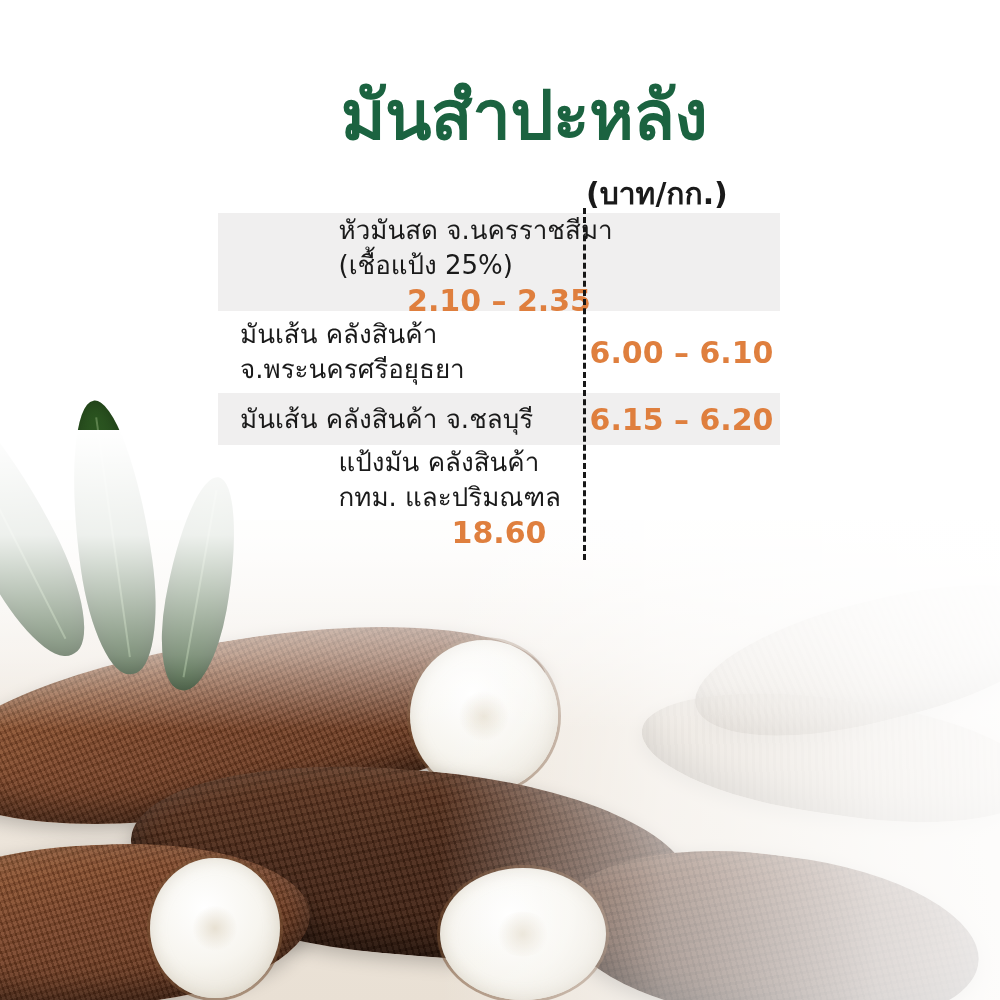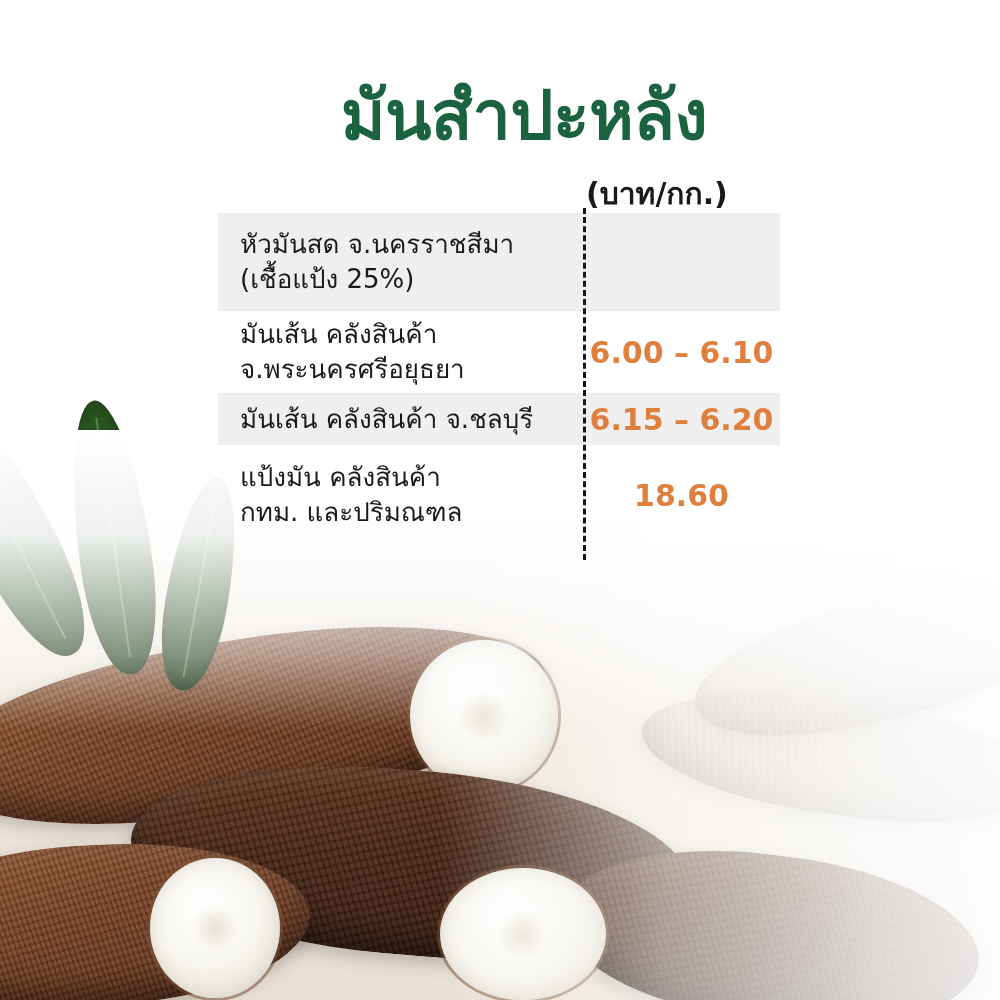--- a/index.html
+++ b/index.html
@@ -229,43 +229,44 @@
   </div>
 
   <div class="content">
 
     <div class="title">มันสำปะหลัง</div>
 
     <div class="unit-header">(บาท/กก.)</div>
 
     <div class="table">
 
-      <div class="row shaded" style="height:98px;">
+      <div class="row shaded" style="height:98px;flex-direction:column;">
         <div class="row-label">
           <div>หัวมันสด จ.นครราชสีมา</div>
           <div>(เชื้อแป้ง 25%)</div>
         </div>
+        <div class="row-price">2.10 – 2.35</div>
       </div>
 
       <div class="row" style="height:82px;">
         <div class="row-label">
           <div>มันเส้น คลังสินค้า</div>
           <div>จ.พระนครศรีอยุธยา</div>
         </div>
         <div class="row-price">6.00 – 6.10</div>
       </div>
 
       <div class="row shaded" style="height:52px;">
         <div class="row-label">
           <div>มันเส้น คลังสินค้า จ.ชลบุรี</div>
         </div>
         <div class="row-price">6.15 – 6.20</div>
       </div>
 
-      <div class="row" style="height:100px;">
+      <div class="row" style="height:100px;flex-direction:column;">
         <div class="row-label">
           <div>แป้งมัน คลังสินค้า</div>
           <div>กทม. และปริมณฑล</div>
         </div>
         <div class="row-price">18.60</div>
       </div>
     </div>
 
     <div class="divider"></div>
   </div>

